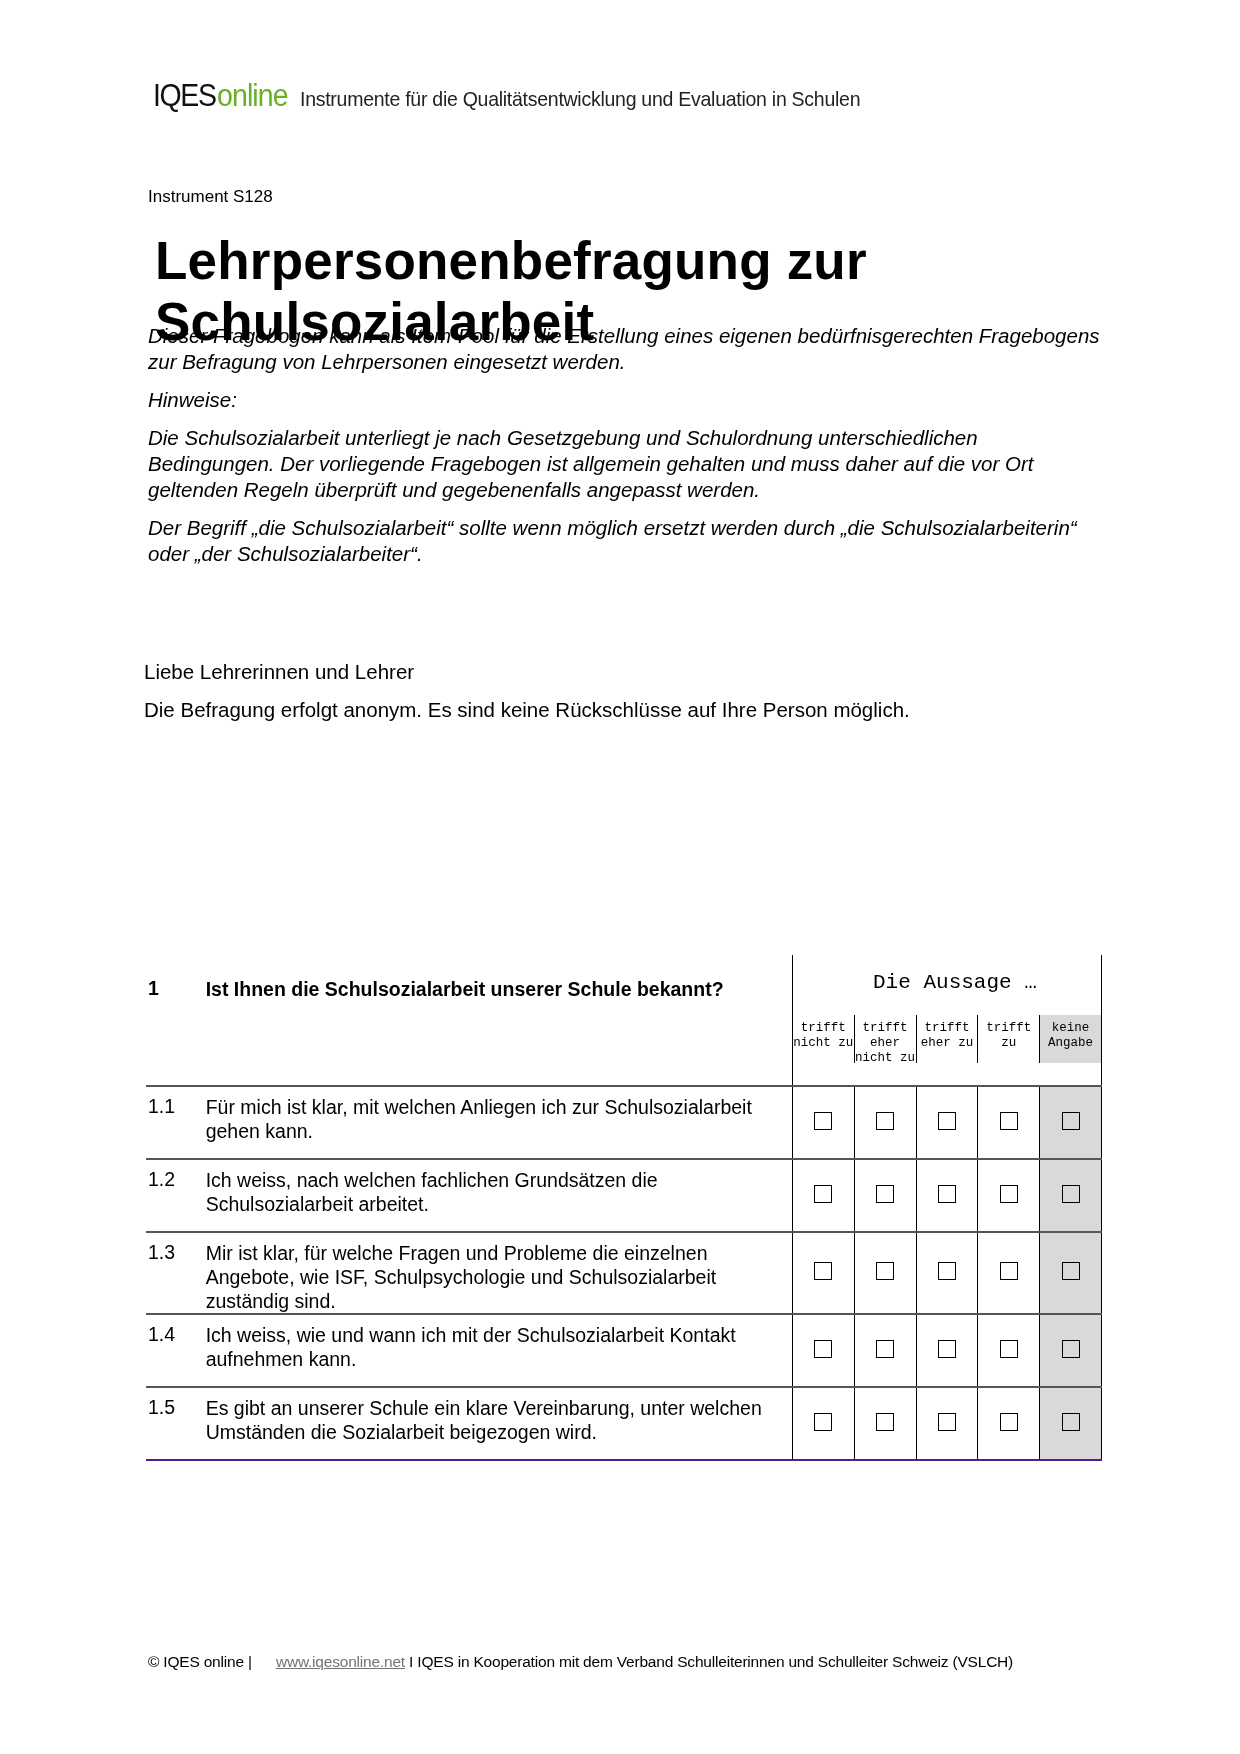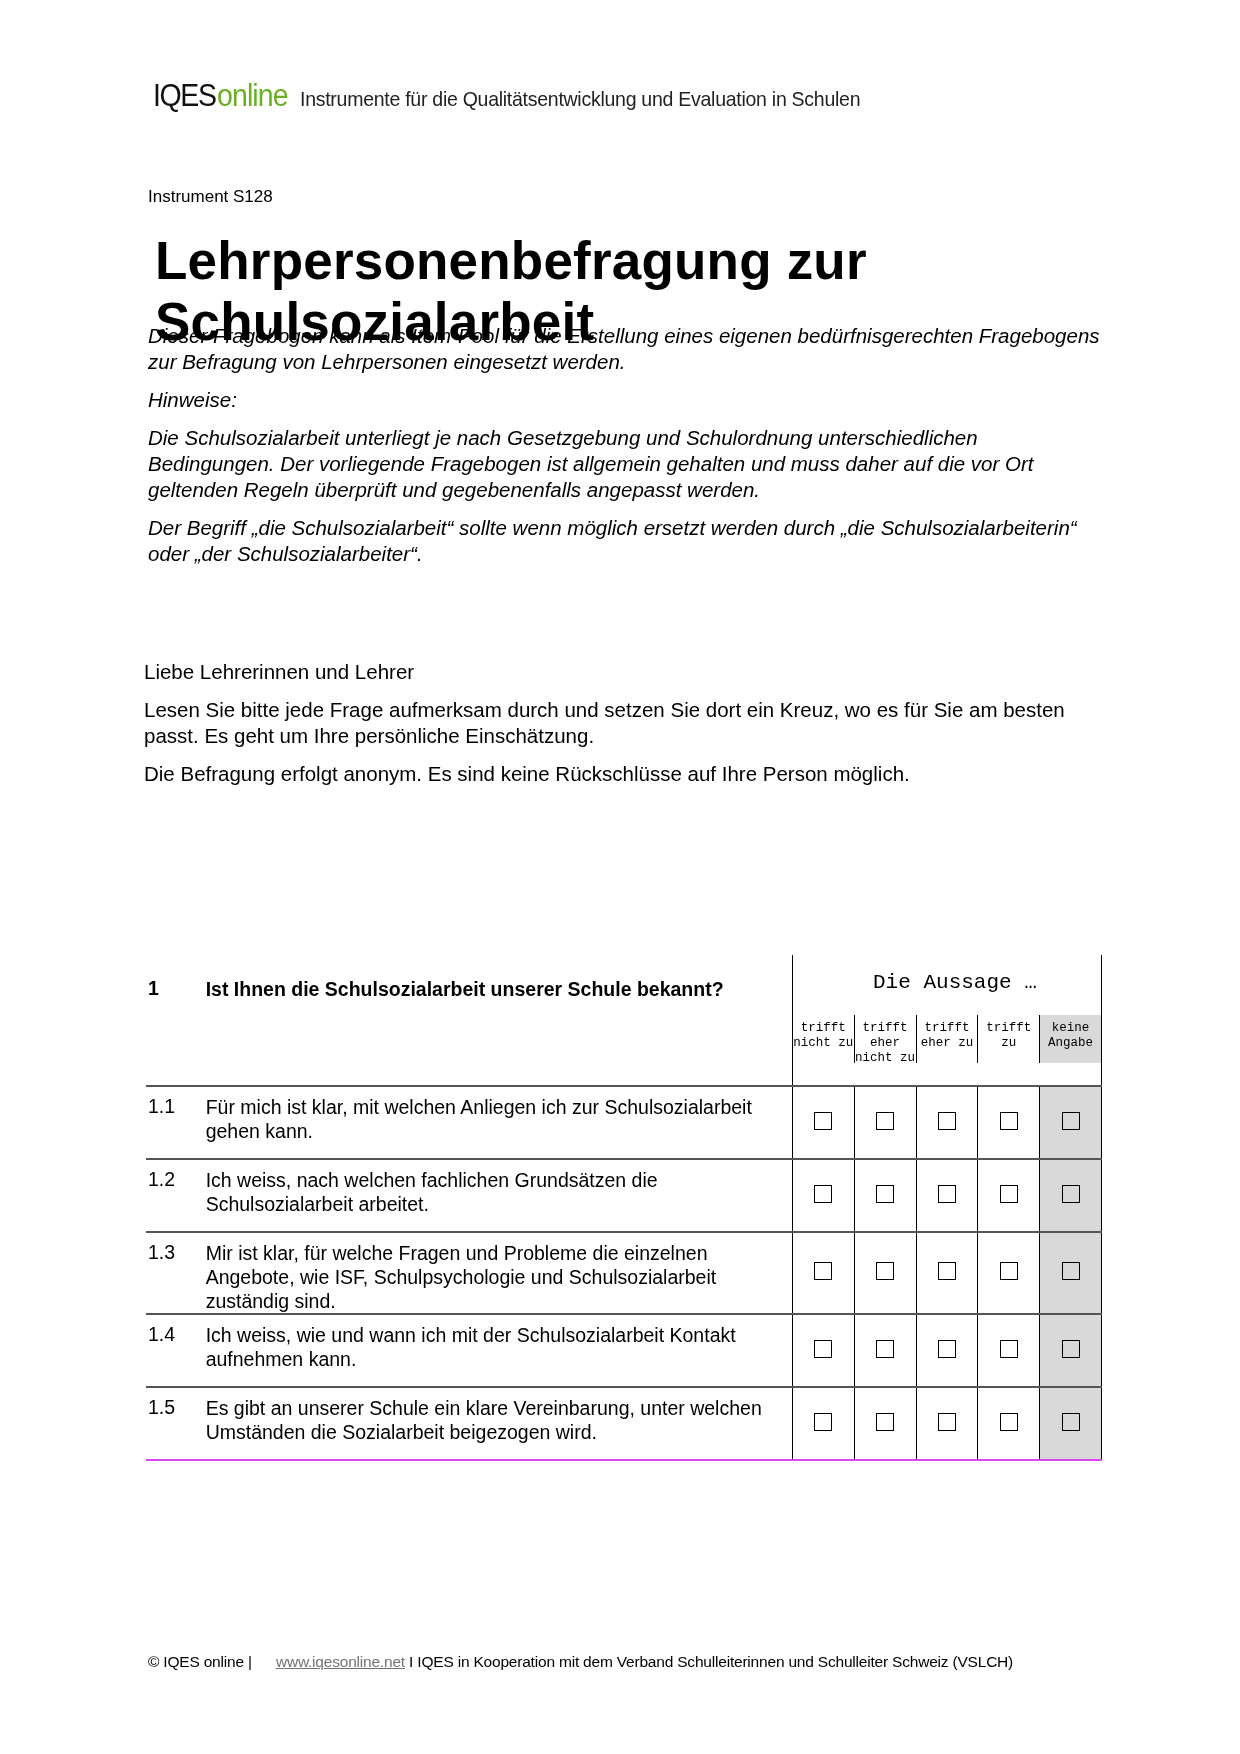--- a/index.html
+++ b/index.html
@@ -25,21 +25,21 @@
   .aussage { text-align: center; font-size: 21px; height: 60px; line-height: 56px; padding-left: 16px; }
   .opts { display: flex; height: 48px; }
   .opt { flex: 1; text-align: center; font-size: 12.5px; line-height: 15px; border-left: 1px solid #000; padding-top: 6px; box-sizing: border-box; }
   .opt:first-child { border-left: none; }
   .opt.na { background: #d9d9d9; }
   .item-row td { border-top: 2px solid #555; }
   .item-row .num, .item-row .qtxt { padding-top: 8px !important; }
   .cb-cell { width: 61px; border-left: 1.5px solid #000; text-align: center; vertical-align: middle !important; }
   .cb-cell.last { border-right: 1.5px solid #000; background: #d9d9d9; }
   .cb { display: inline-block; width: 18px; height: 18px; border: 1.5px solid #000; background: transparent; box-sizing: border-box; cursor: pointer; }
-  .qtable tr.last-row td { border-bottom: 2px solid #d946ef; }
+  .qtable tr.last-row td { border-bottom: 2px solid #4c1d95; }
   .footer { position: absolute; left: 148px; top: 1653px; font-size: 15.5px; white-space: nowrap; letter-spacing: -0.2px; }
   .footer a { color: #737373; text-decoration: underline; margin-left: 20px; }
 </style>
 </head>
 <body>
 
 <div class="header">
   <span class="logo-iqes">IQES</span>
   <span class="logo-online" style="color: rgb(106, 176, 35);">online</span>
   <span class="header-tagline">Instrumente für die Qualitätsentwicklung und Evaluation in Schulen</span>
@@ -50,21 +50,20 @@
 
 <div class="intro">
   <p>Dieser Fragebogen kann als Item-Pool für die Erstellung eines eigenen bedürfnisgerechten Fragebogens zur Befragung von Lehrpersonen eingesetzt werden.</p>
   <p>Hinweise:</p>
   <p>Die Schulsozialarbeit unterliegt je nach Gesetzgebung und Schulordnung unterschiedlichen Bedingungen. Der vorliegende Fragebogen ist allgemein gehalten und muss daher auf die vor Ort geltenden Regeln überprüft und gegebenenfalls angepasst werden.</p>
   <p>Der Begriff „die Schulsozialarbeit“ sollte wenn möglich ersetzt werden durch „die Schulsozialarbeiterin“ oder „der Schulsozialarbeiter“.</p>
 </div>
 
 <div class="greet">
   <p>Liebe Lehrerinnen und Lehrer</p>
-  <p>Lesen Sie bitte jede Frage aufmerksam durch und setzen Sie dort ein Kreuz, wo es für Sie am besten passt. Es geht um Ihre persönliche Einschätzung.</p>
   <p>Die Befragung erfolgt anonym. Es sind keine Rückschlüsse auf Ihre Person möglich.</p>
 </div>
 
 <table class="qtable">
   <tbody>
       <tr class="hdr-row">
     <td class="num hdr-num">1</td>
     <td class="qtxt hdr-q">Ist Ihnen die Schulsozialarbeit unserer Schule bekannt?</td>
     <td class="scale-head" colspan="5">
       <div class="aussage">Die Aussage …</div>

